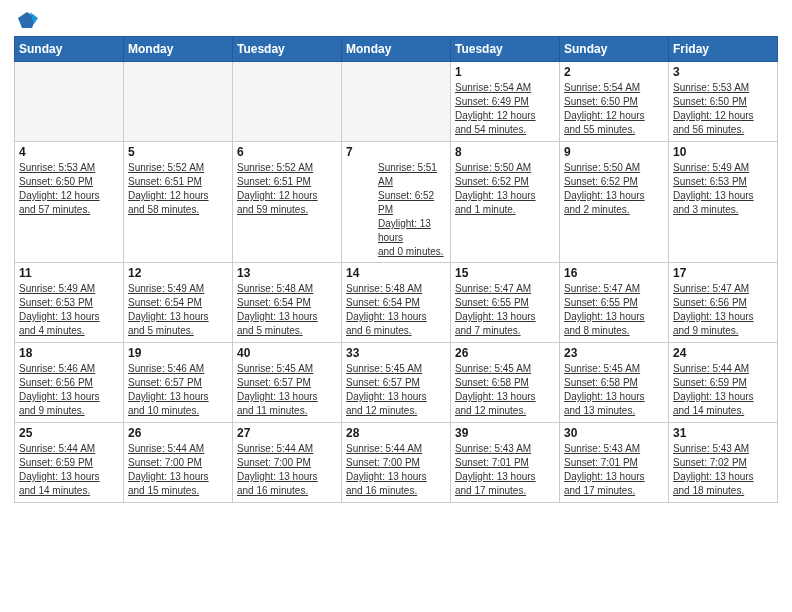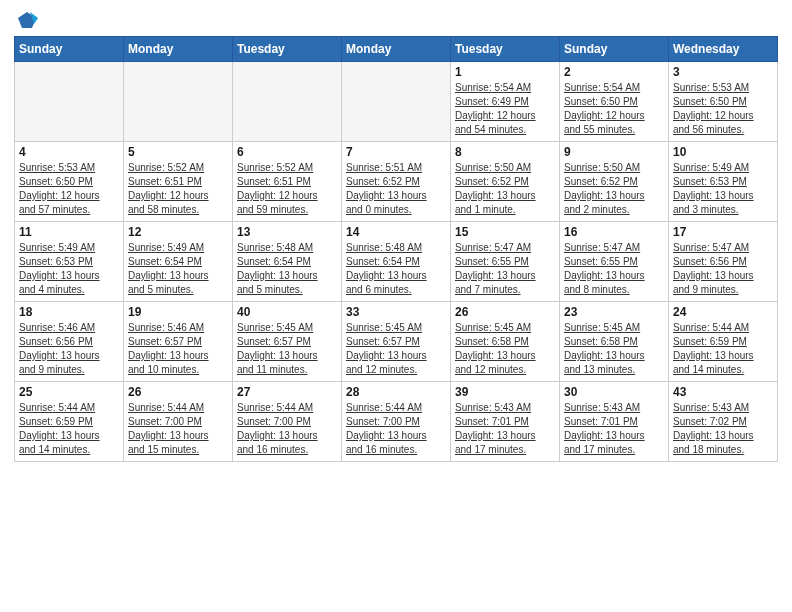--- a/index.html
+++ b/index.html
@@ -116,21 +116,21 @@
 
   <table class="calendar">
     <thead>
       <tr>
       <th>Sunday</th>
           <th>Monday</th>
           <th>Tuesday</th>
           <th>Monday</th>
           <th>Tuesday</th>
           <th>Sunday</th>
-          <th>Wednesday</th>
+          <th>Friday</th>
         </tr>
     </thead>
     <tbody id="calendar-body">
     <tr class="week-row">
           <td class="empty"></td>
           <td class="empty"></td>
           <td class="empty"></td>
           <td class="empty"></td>
           <td>
             <span class="day-number">1</span>
@@ -171,21 +171,21 @@
           </td>
           <td>
             <span class="day-number">6</span>
             <div class="day-info" style="white-space: pre-line;">Sunrise: 5:52 AM
 Sunset: 6:51 PM
 Daylight: 12 hours
 and 59 minutes.</div>
           </td>
           <td>
             <span class="day-number">7</span>
-            <div class="day-info" style="white-space: pre-line;">Sunrise: 5:51 AM
+            <div class="day-info" style="white-space: pre-line; margin-left: 32px;">Sunrise: 5:51 AM
 Sunset: 6:52 PM
 Daylight: 13 hours
 and 0 minutes.</div>
           </td>
           <td>
             <span class="day-number">8</span>
             <div class="day-info" style="white-space: pre-line;">Sunrise: 5:50 AM
 Sunset: 6:52 PM
 Daylight: 13 hours
 and 1 minute.</div>
@@ -344,21 +344,21 @@
 and 17 minutes.</div>
           </td>
           <td>
             <span class="day-number">30</span>
             <div class="day-info" style="white-space: pre-line;">Sunrise: 5:43 AM
 Sunset: 7:01 PM
 Daylight: 13 hours
 and 17 minutes.</div>
           </td>
           <td>
-            <span class="day-number">43</span>
+            <span class="day-number">31</span>
             <div class="day-info" style="white-space: pre-line;">Sunrise: 5:43 AM
 Sunset: 7:02 PM
 Daylight: 13 hours
 and 18 minutes.</div>
           </td>
         </tr>
       </tbody>
   </table>
 </div>
 

